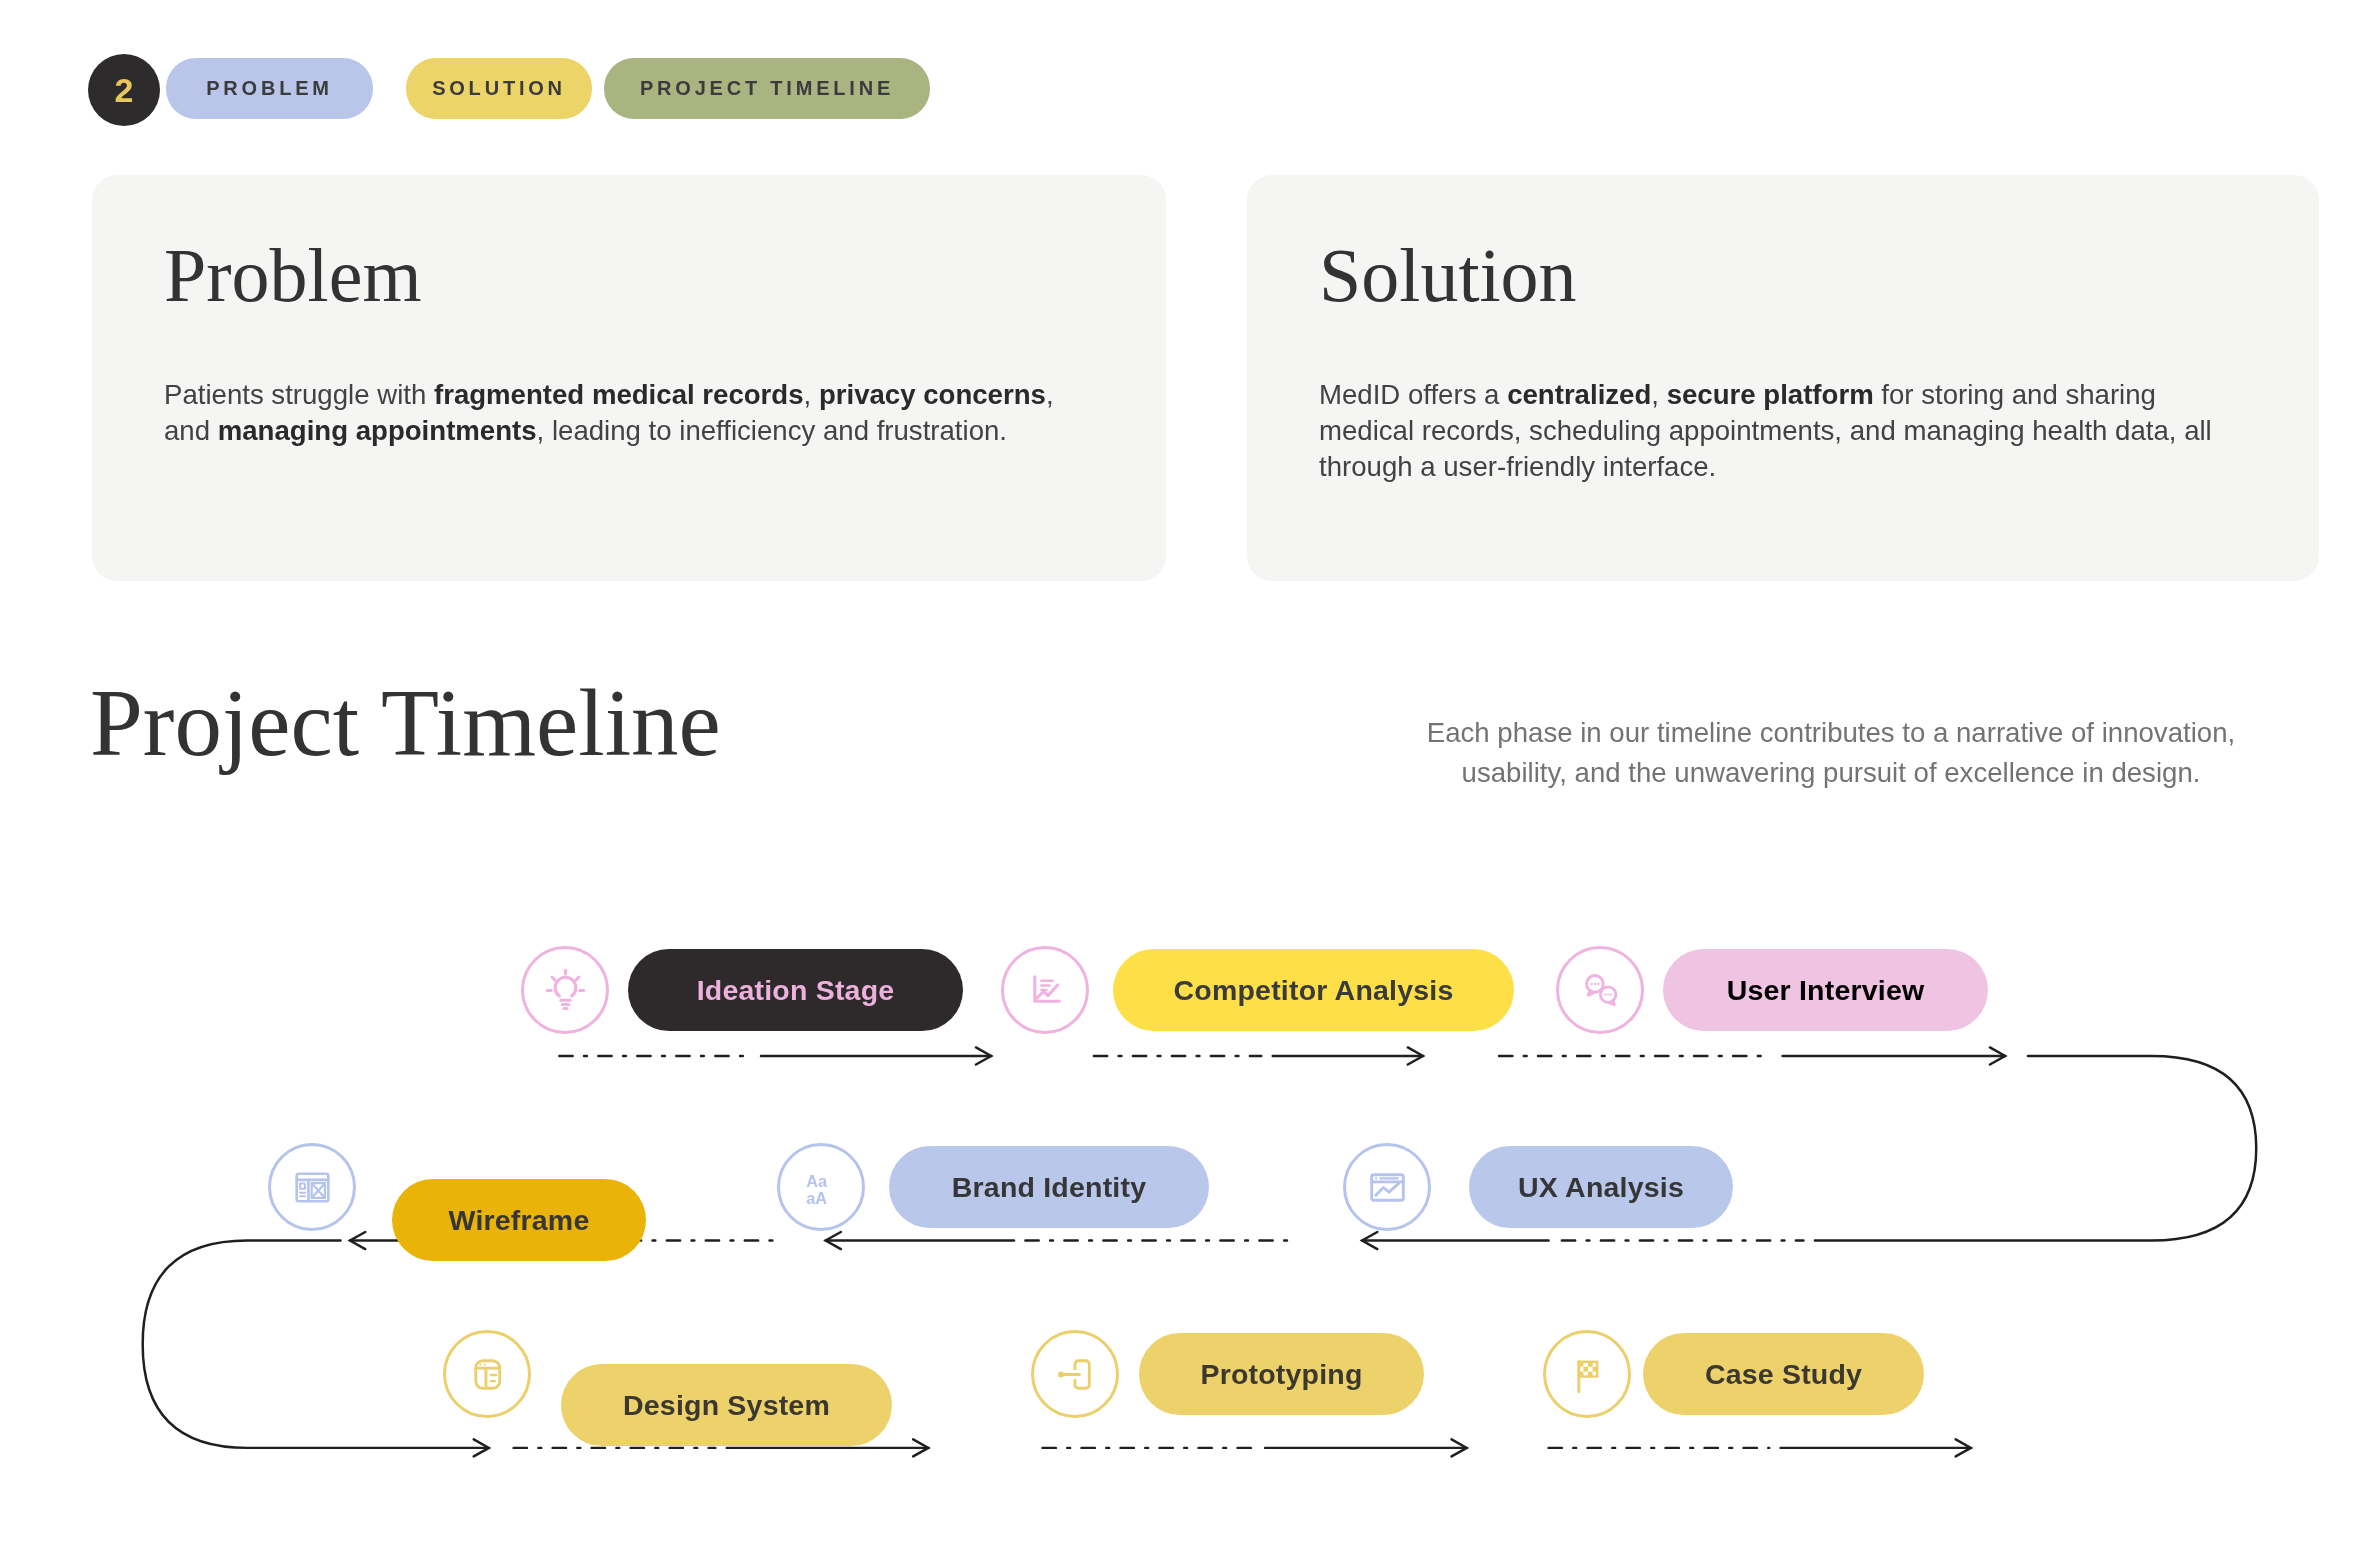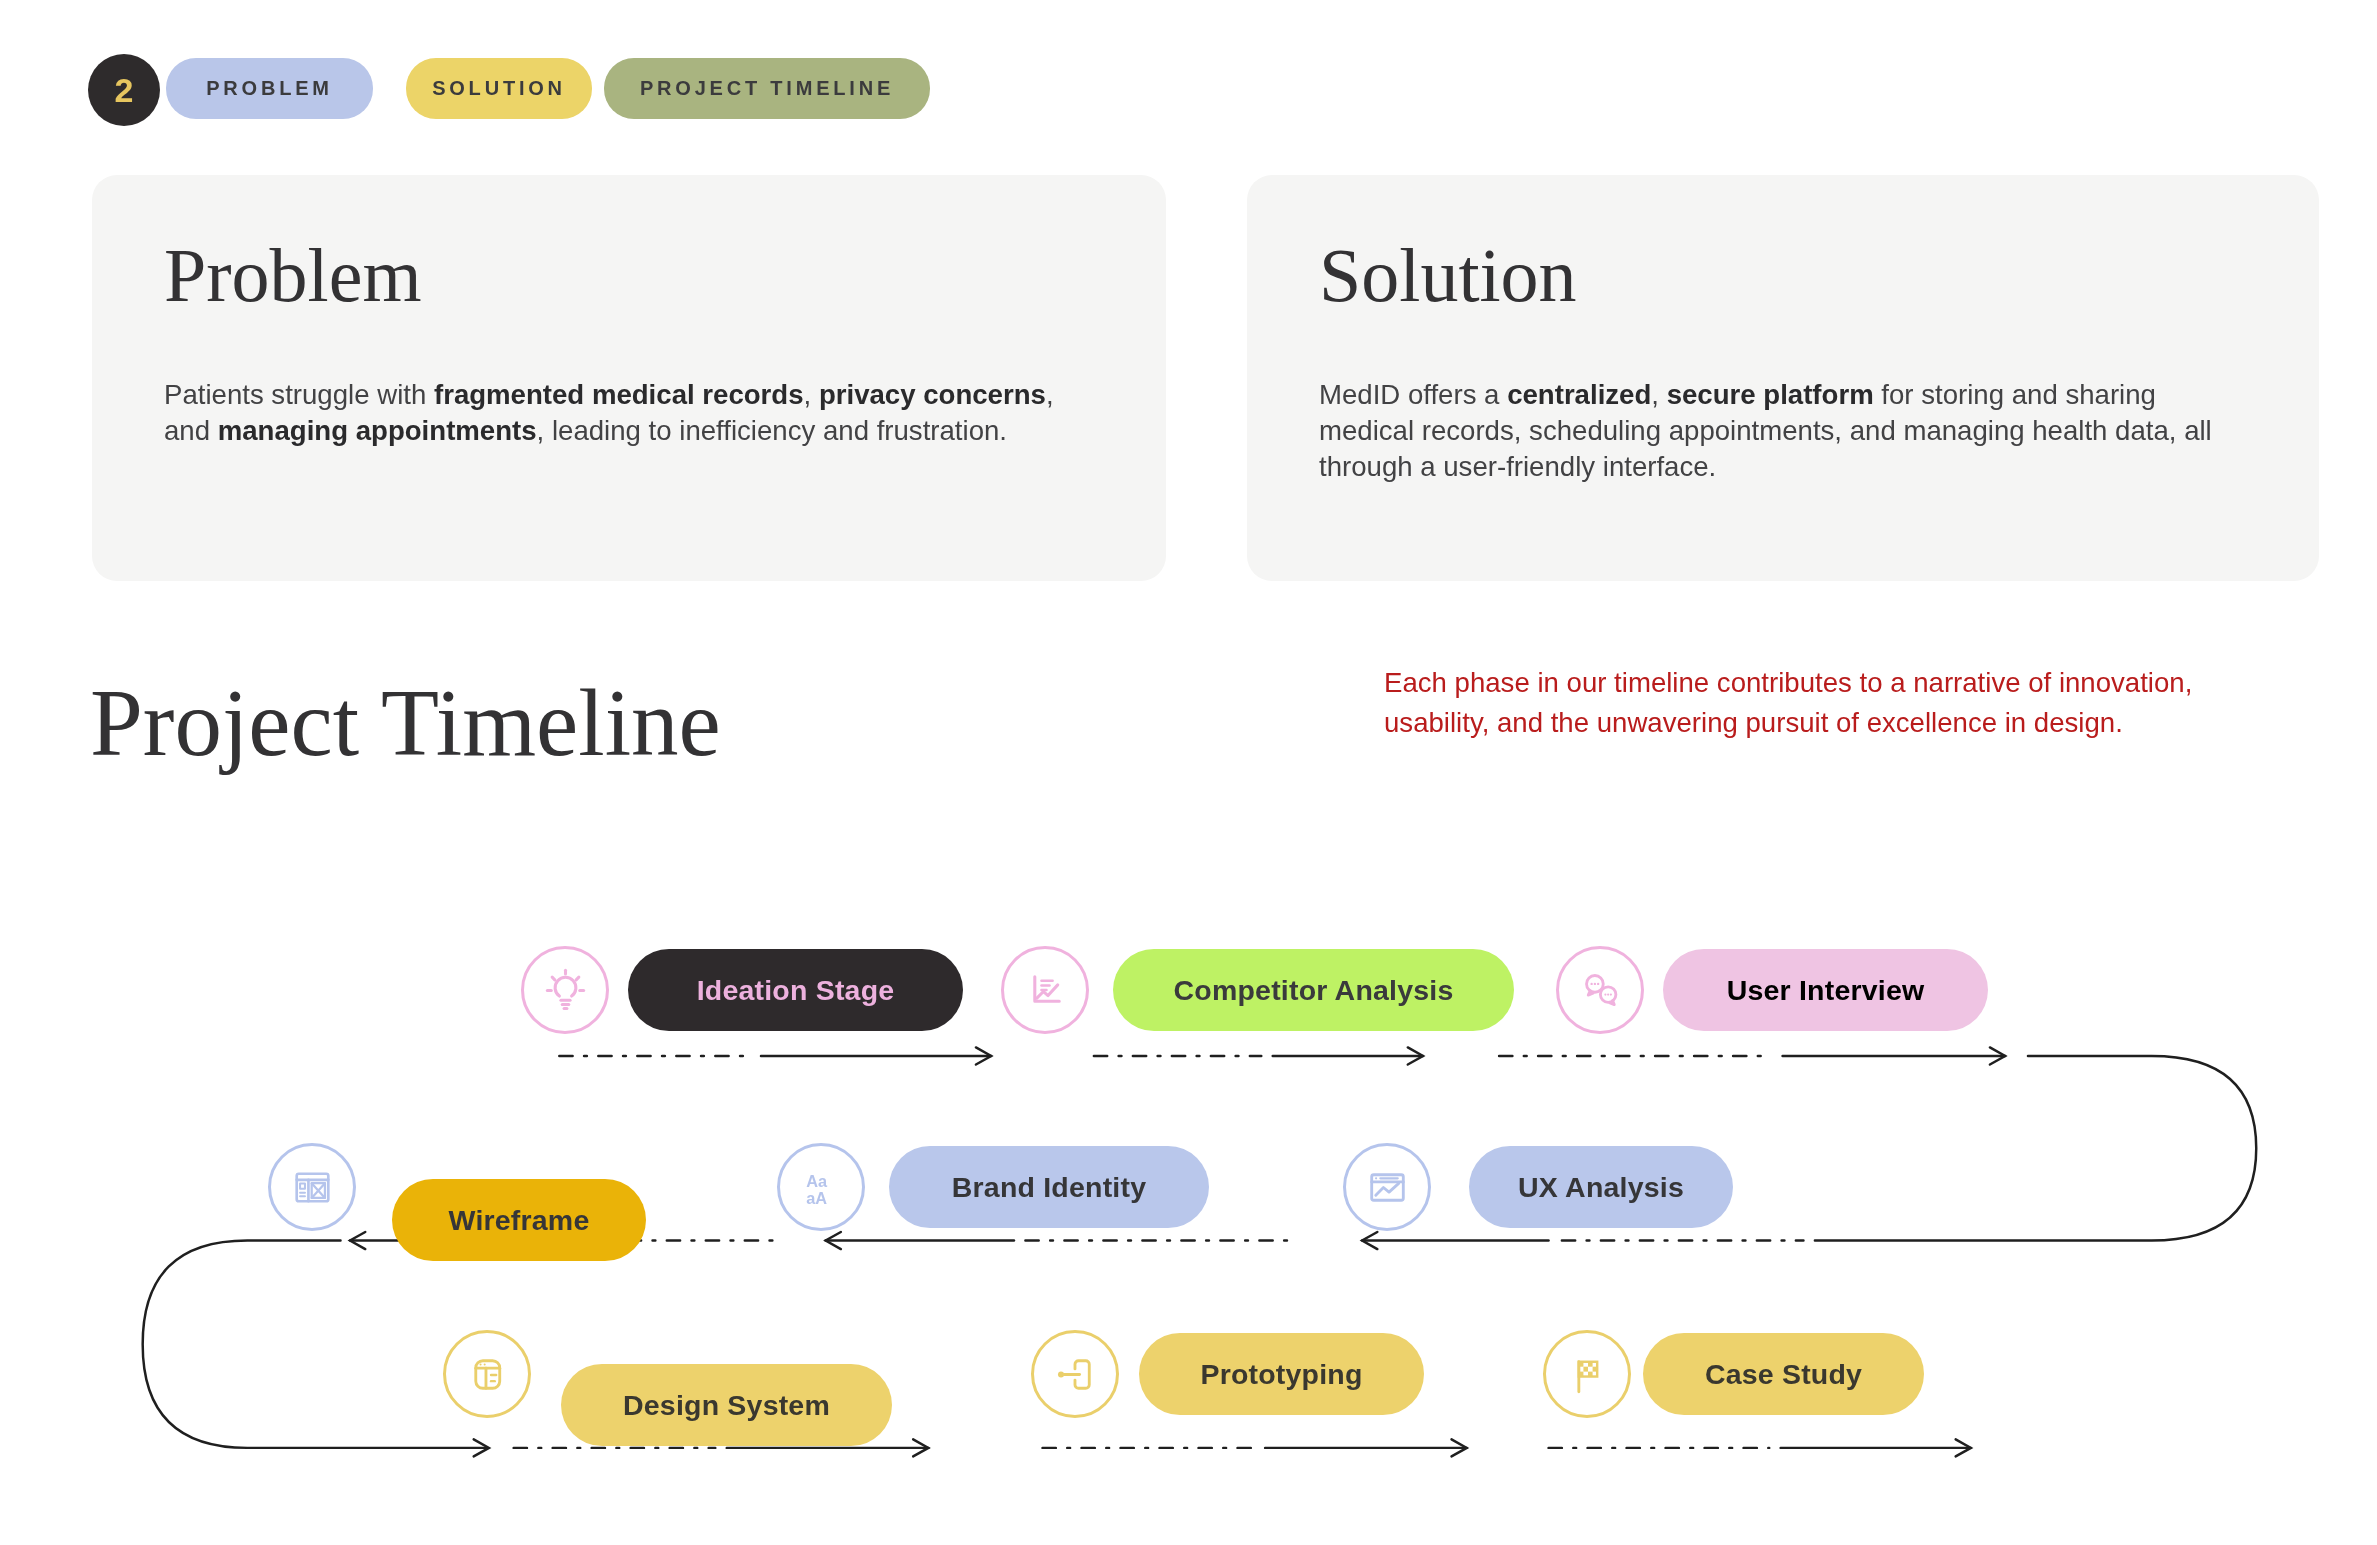--- a/index.html
+++ b/index.html
@@ -33,22 +33,22 @@
     font-size:27.6px;line-height:36px;color:#424244;
   }
   .card-text b{color:#2A2A2C;}
   
   .section-title{
     position:absolute;left:90px;top:671px;
     font-family:"Liberation Serif", serif;font-weight:500;
     font-size:95px;color:#333234;line-height:1.1;
   }
   .section-desc{
-    position:absolute;left:1384px;top:663px;width:894px;
-    font-size:27.6px;line-height:40px;color:#b91c1c;
+    position:absolute;left:1384px;top:713px;width:894px;
+    font-size:27.6px;line-height:40px;color:#737373;text-align:center;
   }
   
   .stage-icon{
     position:absolute;width:88px;height:88px;border-radius:50%;
     background:#ffffff;border:3px solid currentColor;
     display:flex;align-items:center;justify-content:center;box-sizing:border-box;
   }
   .stage-icon svg{width:53px;height:53px;display:block;}
   .stage-pill{
     position:absolute;height:82px;border-radius:41px;
@@ -140,21 +140,21 @@
       <svg viewBox="0 0 52 52">
         <g fill="none" stroke="currentColor" stroke-width="3" stroke-linecap="round" stroke-linejoin="round">
           <path d="M15.5 12.5v24h24"></path>
           <path d="M22 16.5h11" stroke-width="2.4"></path>
           <path d="M22 21h8" stroke-width="2.4"></path>
           <path d="M22 25.5h5" stroke-width="2.4"></path>
           <path d="M17.5 33.5 24 27l4.5 4 9.5-10.5"></path>
         </g>
       </svg>
     </div>
-    <div class="stage-pill" style="left: 1113px; width: 401px; top: 949px; background-color: #bef264; color: rgb(58, 58, 60);">Competitor Analysis</div>
+    <div class="stage-pill" style="left: 1113px; width: 401px; top: 949px; background-color: #fde047; color: rgb(58, 58, 60);">Competitor Analysis</div>
     <div class="stage-icon" style="left: 1556px; top: 946px; color: rgb(240, 178, 222);">
       <svg viewBox="0 0 52 52">
         <g fill="none" stroke="currentColor" stroke-width="2.8" stroke-linecap="round" stroke-linejoin="round">
           <circle cx="20.5" cy="19.5" r="8.2"></circle>
           <path d="M15.8 26.2 14 30.5l4.6-1.8"></path>
           <circle cx="33.5" cy="30" r="7.6"></circle>
           <path d="M37.9 35.9 39.5 39.8l-4.2-1.6"></path>
           <g fill="currentColor" stroke="none">
             <circle cx="17.3" cy="19.5" r="1.15"></circle>
             <circle cx="20.5" cy="19.5" r="1.15"></circle>

